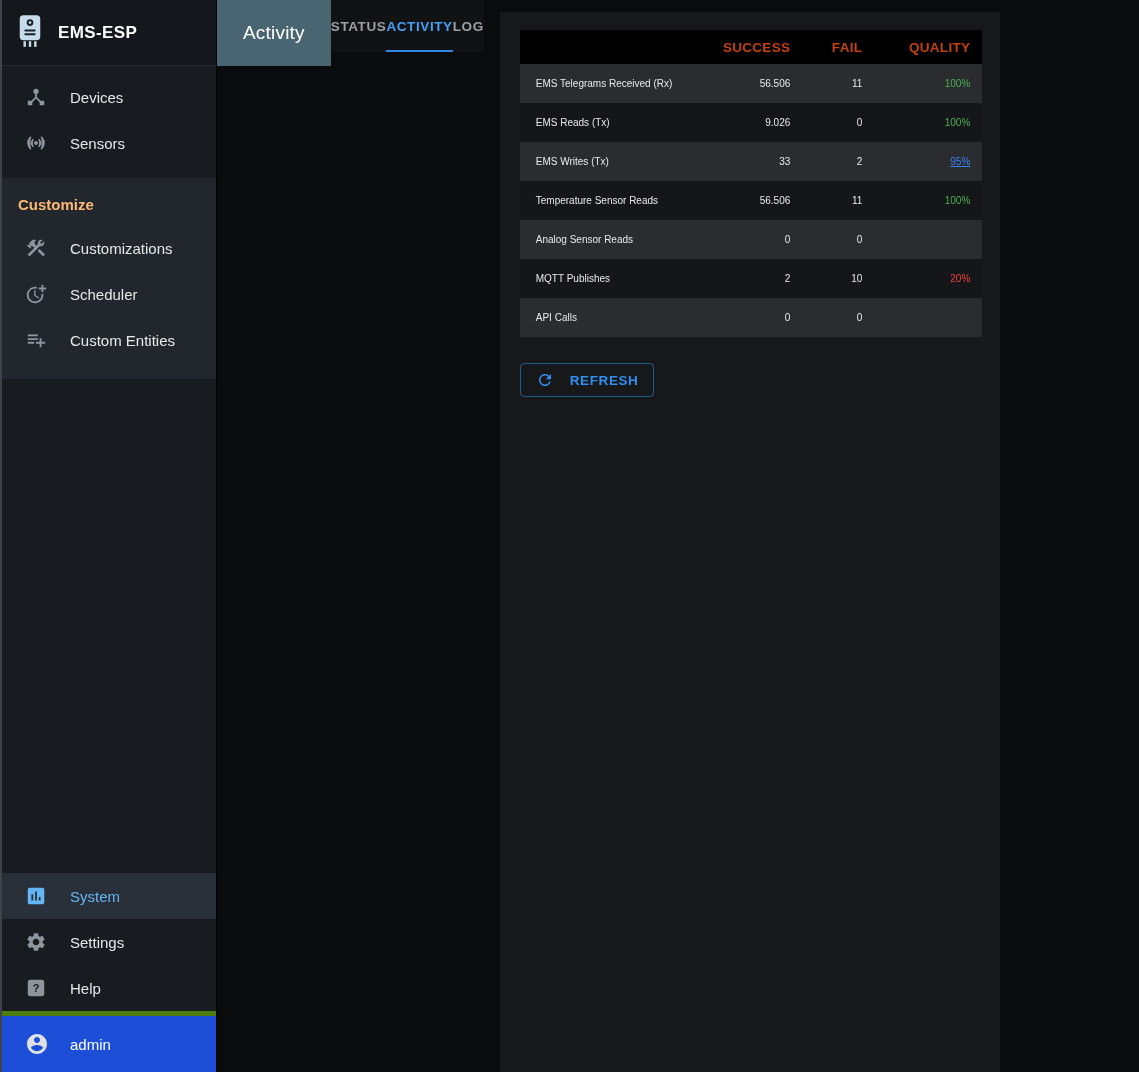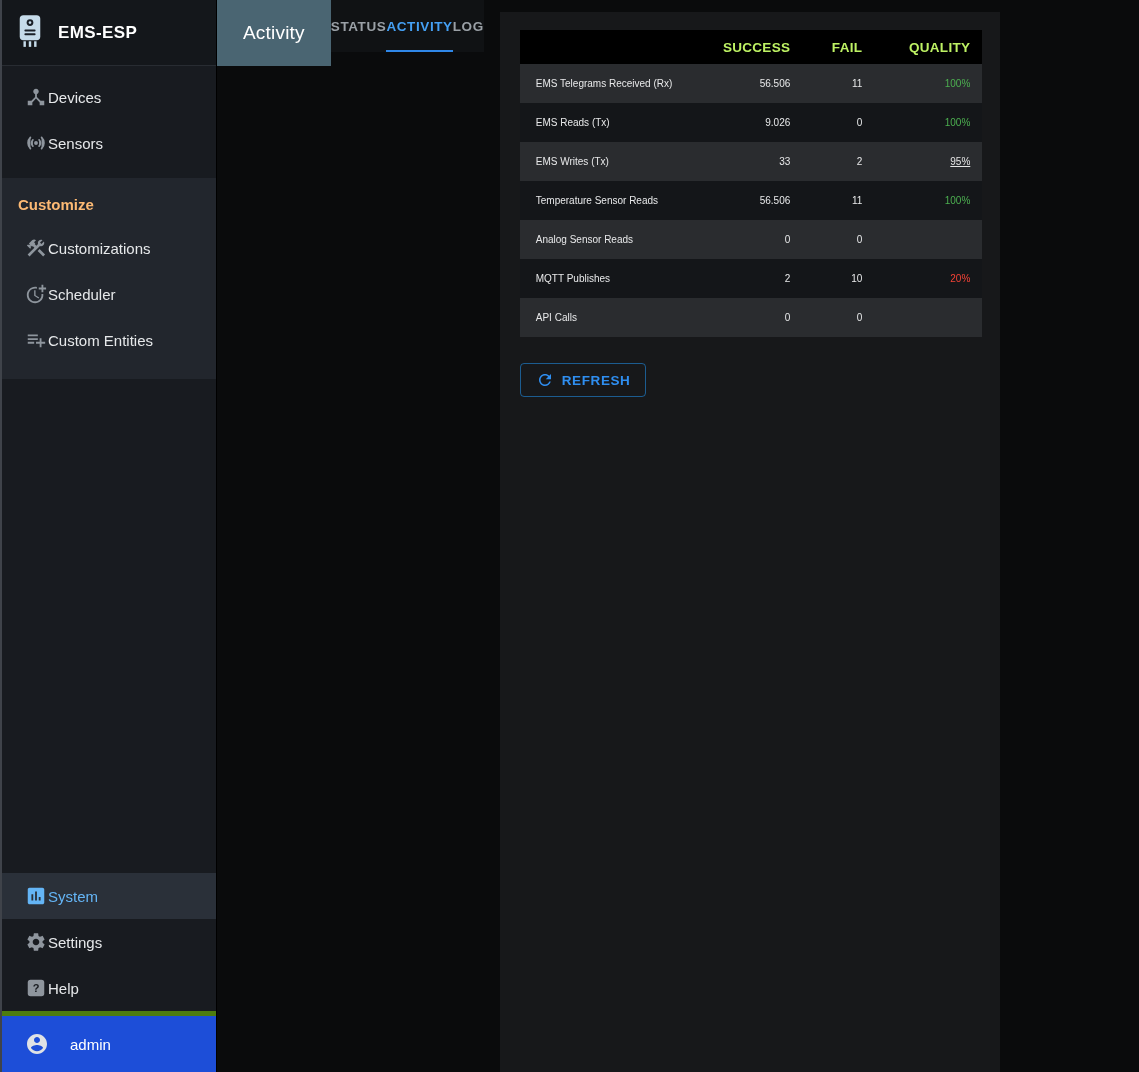--- a/index.html
+++ b/index.html
@@ -8,21 +8,21 @@
   .app{display:flex;width:1139px;height:1072px}
 
   
   .edge{width:2px;background:#3f434a;flex:none}
 
   
   .sidebar{width:215px;background:#181b20;display:flex;flex-direction:column;flex:none;border-right:1px solid #000}
   .sidebar-header{height:66px;flex:none;display:flex;align-items:center;gap:14px;padding:0 14px;background:#14171b;border-bottom:1px solid #282c32}
   .app-title{color:#fff;font-size:17px;font-weight:bold;letter-spacing:.4px}
   .nav{padding:8px 0 0}
-  .nav-item{height:46px;display:flex;align-items:center;padding:0 12px 0 22px;font-size:15px;color:#e6e8ea;cursor:pointer}
+  .nav-item{height:46px;display:flex;align-items:center;gap:22px;padding:0 12px 0 22px;font-size:15px;color:#e6e8ea;cursor:pointer}
   .nav-item .icon{width:24px;height:24px;flex:none;color:#8e959d;display:flex;align-items:center;justify-content:center}
   .nav-item.active{background:#2a3039}
   .nav-item.active,.nav-item.active .icon{color:#64b5f6}
   .customize{background:#22262d;margin-top:12px;padding:0 0 16px}
   .customize-label{color:#fdba74;font-size:15px;font-weight:bold;padding:18px 16px 12px}
   .spacer{flex:1}
   .user-section{border-top:5px solid #4d7c0f;background:#1d4ed8;flex:none}
   .user-row{height:56px;display:flex;align-items:center;gap:20px;padding:0 12px 0 22px;font-size:15px;color:#fff}
   .user-row .icon{width:26px;height:26px;color:#dfe2e5;display:flex;align-items:center;justify-content:center}
 
@@ -34,29 +34,29 @@
   .tab{flex:1;display:flex;align-items:center;justify-content:center;color:#9aa0a6;
     font-size:13.5px;font-weight:bold;letter-spacing:.6px;position:relative;cursor:pointer;text-transform:uppercase}
   .tab.active{color:#45a0f4}
   .tab.active::after{content:"";position:absolute;left:0;right:0;bottom:0;height:2px;background:#2f87e8}
 
   .card{margin:12px 0 0 16px;background:#17181a;padding:18px 18px 22px 20px;min-height:400px}
 
   
   .trow,.thead{display:grid;grid-template-columns:1fr 130px 72px 108px;align-items:center}
   .thead{height:34px;background:#000}
-  .hcell{color:#bef264;font-size:13.5px;font-weight:bold;text-align:right;padding-right:12px;letter-spacing:.3px}
+  .hcell{color:#c2410c;font-size:13.5px;font-weight:bold;text-align:right;padding-right:12px;letter-spacing:.3px}
   .trow{height:39px}
   .tbody .trow:nth-child(odd){background:#2a2c2f}
   .tbody .trow:nth-child(even){background:#141619}
   .tcell{font-size:10px;color:#e8e9ea}
   .tcell.name{padding-left:16px}
   .tcell.num{text-align:right;padding-right:12px}
 
-  .refresh-btn{margin-top:26px;display:inline-flex;align-items:center;gap:8px;
+  .refresh-btn{margin-top:26px;display:inline-flex;align-items:center;gap:16px;
     padding:7px 15px;border:1px solid rgba(33,150,243,.55);border-radius:4px;background:transparent;
     color:#2f8ef0;font-size:13.5px;font-weight:bold;letter-spacing:.6px;cursor:pointer;
     font-family:"Liberation Sans",sans-serif;text-transform:uppercase}
   .refresh-btn svg{display:block}
 
   svg{fill:currentColor}
 </style>
 </head>
 <body>
 
@@ -202,21 +202,21 @@
           <div class="trow">
             <div class="tcell name">EMS Reads (Tx)</div>
             <div class="tcell num">9.026</div>
             <div class="tcell num">0</div>
             <div class="tcell num" style="color: rgb(76, 175, 80);">100%</div>
           </div>
           <div class="trow">
             <div class="tcell name">EMS Writes (Tx)</div>
             <div class="tcell num">33</div>
             <div class="tcell num">2</div>
-            <div class="tcell num" style="color: #e5e5e5; text-decoration: underline;">95%</div>
+            <div class="tcell num" style="color: #3b82f6; text-decoration: underline;">95%</div>
           </div>
           <div class="trow">
             <div class="tcell name">Temperature Sensor Reads</div>
             <div class="tcell num">56.506</div>
             <div class="tcell num">11</div>
             <div class="tcell num" style="color: rgb(76, 175, 80);">100%</div>
           </div>
           <div class="trow">
             <div class="tcell name">Analog Sensor Reads</div>
             <div class="tcell num">0</div>

